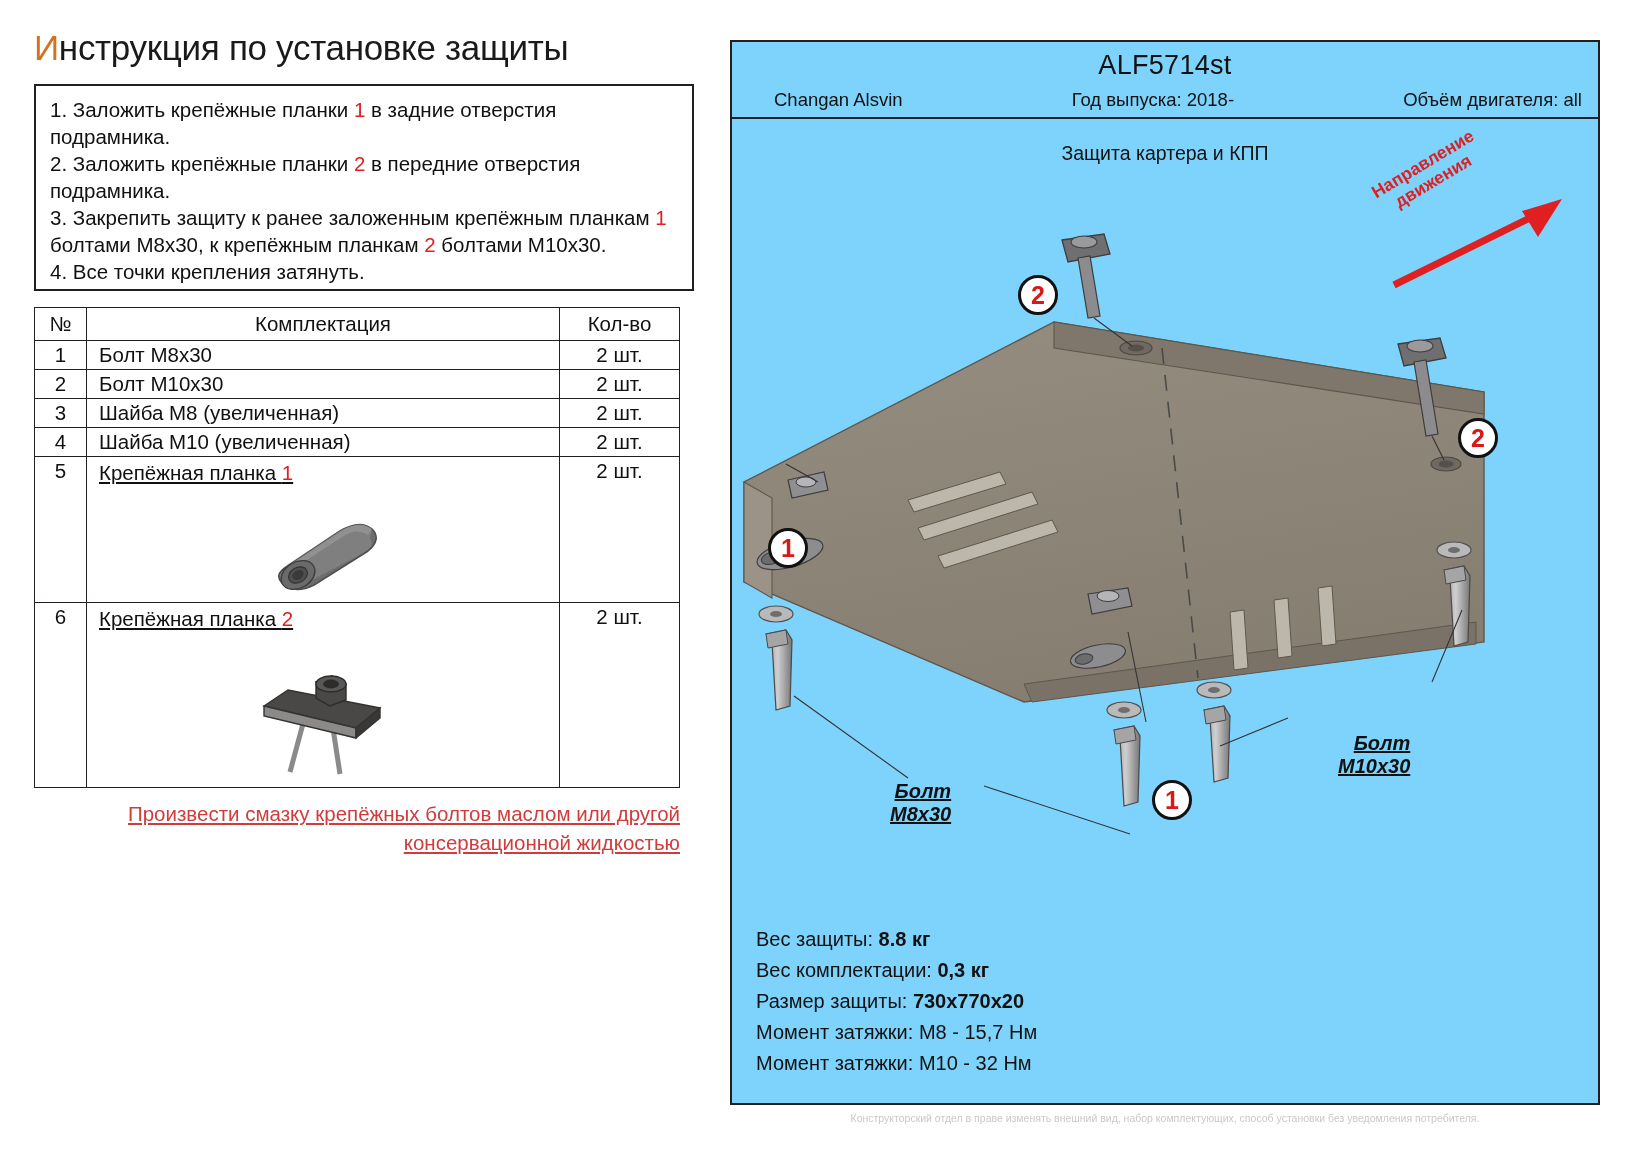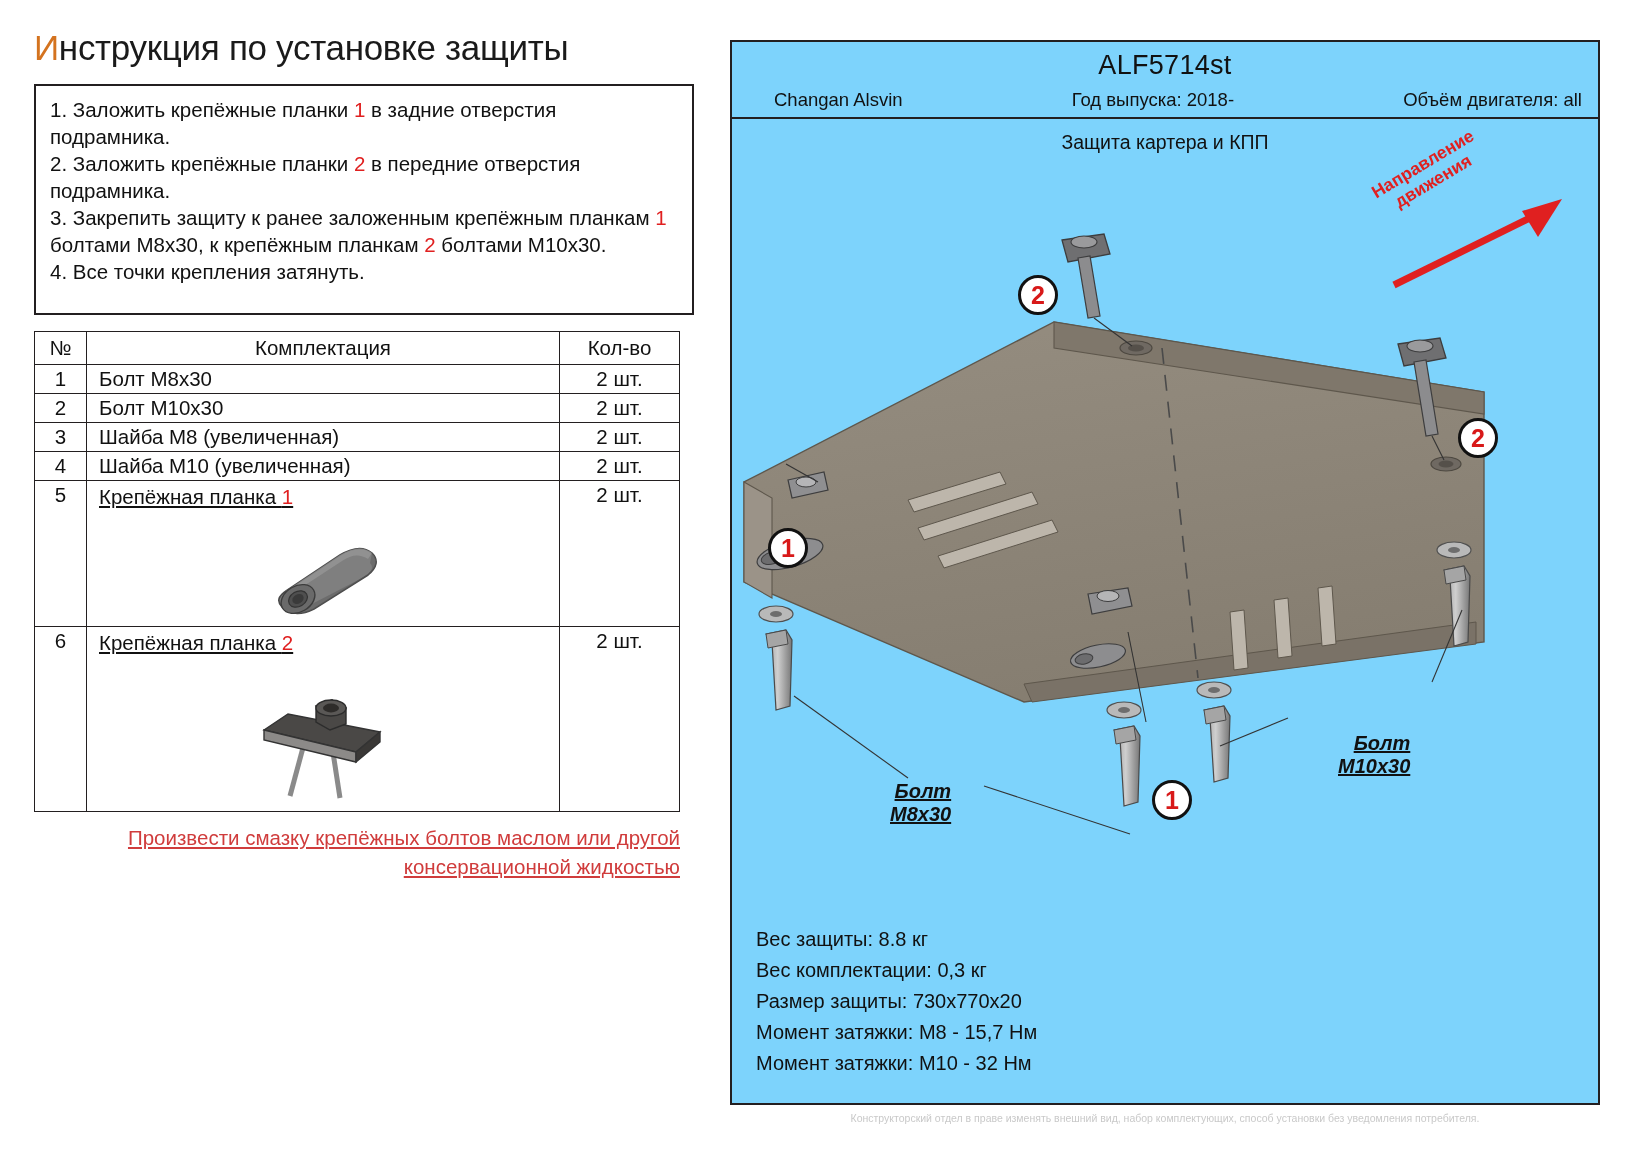--- a/index.html
+++ b/index.html
@@ -18,21 +18,21 @@
     font-size: 35px;
     color: #1a1a1a;
     letter-spacing: -0.3px;
     white-space: nowrap;
     margin-bottom: 16px;
   }
   .doc-title .accent { color: #d4731f; }
 
   .steps-box {
     border: 2px solid #231f20;
-    padding: 10px 14px 28px 14px;
+    padding: 10px 14px 4px 14px;
     margin-bottom: 16px;
   }
   .step {
     font-size: 20.5px;
     line-height: 1.32;
     color: #111;
   }
   .num-red { color: #e02020; }
 
   
@@ -87,21 +87,21 @@
     justify-content: space-between;
     padding: 8px 16px 0 42px;
     font-size: 18.5px;
     color: #111;
   }
   .rp-meta span { white-space: nowrap; }
   .rp-subtitle {
     text-align: center;
     font-size: 19.5px;
     color: #111;
-    padding-top: 12px;
+    padding-top: 23px;
   }
 
   .drawing { position: absolute; left: 0; top: 120px; width: 866px; height: 790px; }
 
   .direction-label {
     position: absolute;
     left: 1368px; top: 185px;
     transform: rotate(-31deg);
     transform-origin: left top;
     color: #e02020;
@@ -137,21 +137,21 @@
   }
   .bolt-label span { display: block; text-decoration: underline; }
 
   .specs {
     position: absolute;
     left: 754px; top: 922px;
     font-size: 20px;
     color: #111;
     line-height: 1.55;
   }
-  .specs b { font-weight: normal; }
+  .specs b { font-weight: bold; }
 
   .disclaimer {
     position: absolute;
     left: 730px; top: 1112px;
     width: 870px;
     text-align: center;
     font-size: 10.5px;
     color: #c9c9c9;
     white-space: nowrap;
   }

